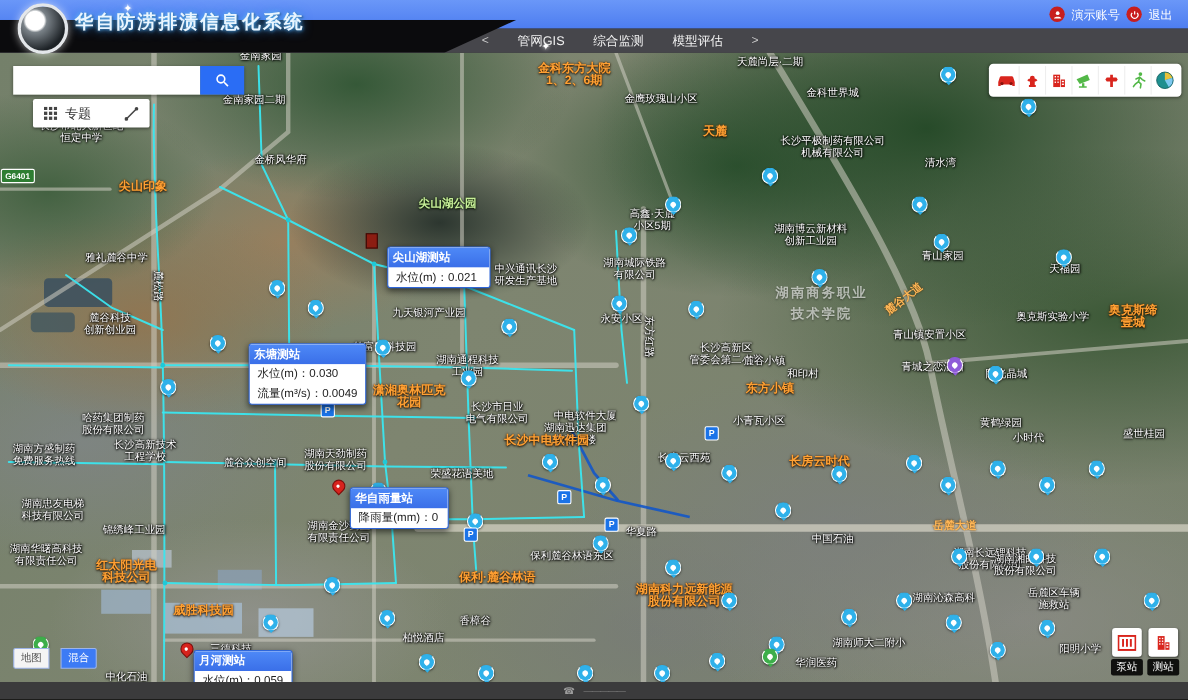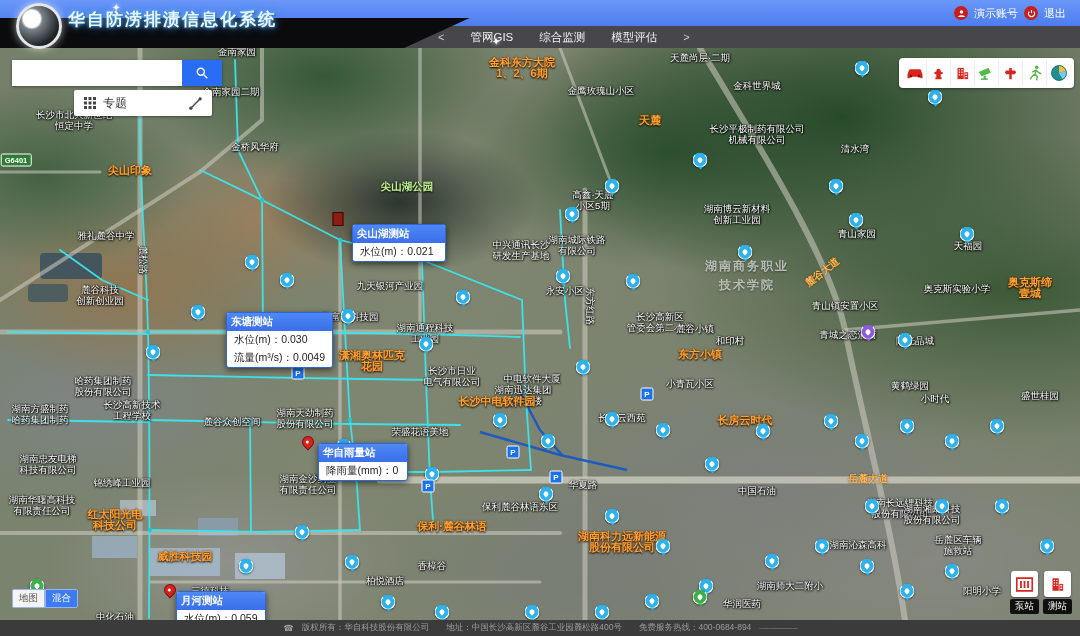--- a/index.html
+++ b/index.html
@@ -56,34 +56,34 @@
   .flagpin{position:absolute;width:9px;height:12px;background:#8c1d12;border:1px solid #3a0a05;transform:translate(-50%,-100%);z-index:8;}
 
   .popup{position:absolute;z-index:20;border-radius:3px;overflow:hidden;box-shadow:0 2px 6px rgba(0,0,0,.55);background:#fff;border:1px solid #2f66d8;}
   .popup .ph{background:linear-gradient(#4e89f7,#3a6fe8);color:#fff;font-size:10.5px;font-weight:700;text-align:left;padding:2px 4px;}
   .popup .pr{font-size:10.5px;color:#222;padding:2px 7px;white-space:nowrap;}
 
   
   #searchbox{position:absolute;left:12px;top:12px;z-index:25;display:flex;box-shadow:0 1px 3px rgba(0,0,0,.4);}
   #searchbox input{width:158px;height:26px;border:none;outline:none;padding:0 6px;font-size:12px;background:#fff;}
   #searchbox .sbtn{width:40px;height:26px;background:#2a6df5;display:flex;align-items:center;justify-content:center;cursor:pointer;}
-  #topicbar{position:absolute;left:30px;top:42px;width:138px;height:26px;background:#fff;border-radius:2px;box-shadow:0 1px 3px rgba(0,0,0,.4);display:flex;align-items:center;z-index:25;font-size:12px;color:#333;margin-left:44px;}
+  #topicbar{position:absolute;left:30px;top:42px;width:106px;height:26px;background:#fff;border-radius:2px;box-shadow:0 1px 3px rgba(0,0,0,.4);display:flex;align-items:center;z-index:25;font-size:12px;color:#333;}
   #topicbar .gicon{margin:0 7px 0 10px;display:flex;}
   #topicbar .micon{margin-left:auto;margin-right:10px;display:flex;cursor:pointer;}
 
   
   #righttools{position:absolute;right:6px;top:10px;height:30px;background:#fff;border-radius:4px;box-shadow:0 1px 3px rgba(0,0,0,.4);display:flex;align-items:center;padding:0 4px;z-index:25;}
   #righttools .tool{width:23px;height:26px;display:flex;align-items:center;justify-content:center;cursor:pointer;border-right:1px solid #eee;}
   #righttools .tool:last-child{border-right:none;}
 
   
   #basemap{position:absolute;left:12px;bottom:12px;z-index:25;display:flex;font-size:9.5px;}
   #basemap .bm{padding:2px 6px;cursor:pointer;border:1px solid #9db4e8;}
   #basemap .bm.map{background:#f4f4f4;color:#555;border-radius:2px 0 0 2px;}
-  #basemap .bm.hyb{background:#3d7bf5;color:#fff;border-radius:0 2px 2px 0;}
+  #basemap .bm.hyb{background:#3d7bf5;color:#fff;border-radius:0 2px 2px 0;margin-left:10px;}
 
   
   #cornerbtns{position:absolute;right:8px;bottom:6px;z-index:25;display:flex;gap:4px;margin-left:20px;}
   .cbtn{display:flex;flex-direction:column;align-items:center;gap:2px;}
   .cbtn .cico{width:27px;height:26px;background:#fff;border-radius:3px;box-shadow:0 1px 2px rgba(0,0,0,.5);display:flex;align-items:center;justify-content:center;cursor:pointer;}
   .cbtn .clab{background:rgba(0,0,0,.88);color:#fff;font-size:9.5px;padding:1px 5px;border-radius:2px;}
 
   .shield{position:absolute;background:#2e7d32;border:1px solid #fff;border-radius:2px;color:#fff;font-size:7.5px;font-weight:700;padding:1px 3px;transform:translate(-50%,-50%);z-index:6;}
 
   
@@ -214,21 +214,21 @@
         <div class="mlabel w" style="left: 855px; top: 100px;">清水湾</div>
         <div class="mlabel o" style="left: 130px; top: 122px;">尖山印象</div>
         <div class="mlabel g" style="left: 407px; top: 138px;">尖山湖公园</div>
         <div class="mlabel w" style="left: 593px; top: 152px;">高鑫·天麓
 小区5期</div>
         <div class="mlabel w" style="left: 106px; top: 187px;">雅礼麓谷中学</div>
         <div class="mlabel w" style="left: 737px; top: 166px;">湖南博云新材料
 创新工业园</div>
         <div class="mlabel w" style="left: 857px; top: 185px;">青山家园</div>
         <div class="mlabel w" style="left: 968px; top: 197px;">天福园</div>
-        <div class="mlabel w" style="left: 478px; top: 202px; margin-left: 43px;">中兴通讯长沙
+        <div class="mlabel w" style="left: 478px; top: 202px;">中兴通讯长沙
 研发生产基地</div>
         <div class="mlabel w" style="left: 577px; top: 197px;">湖南城际铁路
 有限公司</div>
         <div class="mlabel lg" style="left: 747px; top: 228px;">湖南商务职业
 技术学院</div>
         <div class="mlabel w" style="left: 957px; top: 240px;">奥克斯实验小学</div>
         <div class="mlabel o" style="left: 1030px; top: 240px;">奥克斯缔壹城</div>
         <div class="mlabel w" style="left: 100px; top: 247px;">麓谷科技
 创新创业园</div>
         <div class="mlabel w" style="left: 390px; top: 237px;">九天银河产业园</div>
@@ -254,21 +254,21 @@
         <div class="mlabel o" style="left: 497px; top: 353px;">长沙中电软件园</div>
         <div class="mlabel w" style="left: 690px; top: 335px;">小青瓦小区</div>
         <div class="mlabel w" style="left: 910px; top: 337px;">黄鹤绿园</div>
         <div class="mlabel w" style="left: 935px; top: 350px; text-align: center;">小时代</div>
         <div class="mlabel w" style="left: 1040px; top: 347px;">盛世桂园</div>
         <div class="mlabel w" style="left: 622px; top: 369px;">长房云西苑</div>
         <div class="mlabel o" style="left: 745px; top: 372px;">长房云时代</div>
         <div class="mlabel w" style="left: 103px; top: 338px;">哈药集团制药
 股份有限公司</div>
         <div class="mlabel w" style="left: 40px; top: 366px;">湖南方盛制药
-哈药集团制药</div>
+免费服务热线</div>
         <div class="mlabel w" style="left: 132px; top: 362px;">长沙高新技术
 工程学校</div>
         <div class="mlabel w" style="left: 305px; top: 370px;">湖南天劲制药
 股份有限公司</div>
         <div class="mlabel w" style="left: 232px; top: 373px;">麓谷众创空间</div>
         <div class="mlabel w" style="left: 420px; top: 383px;">荣盛花语美地</div>
         <div class="mlabel w" style="left: 48px; top: 416px;">湖南忠友电梯
 科技有限公司</div>
         <div class="mlabel w" style="left: 122px; top: 434px;">锦绣峰工业园</div>
         <div class="mlabel w" style="left: 308px; top: 436px;">湖南金沙药业
@@ -628,17 +628,16 @@
               </g>
             </svg>
         </span>
         <span class="clab">测站</span>
       </div>
     </div>
   </div>
 
   <div id="footer">
     <span>☎</span>
-    <span>版权所有：华自科技股份有限公司　　地址：中国长沙高新区麓谷工业园麓松路400号　　免费服务热线：400-0684-894</span>
     <span class="dash">—————</span>
   </div>
 
 </div>
 
 </body></html>

